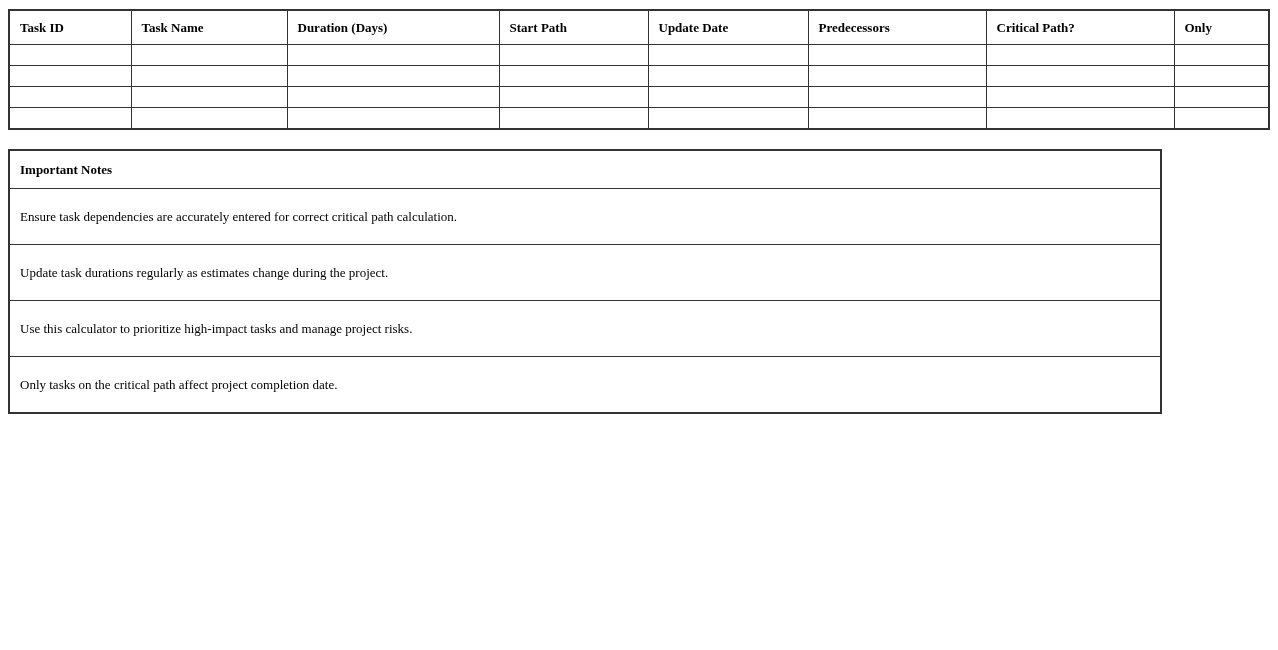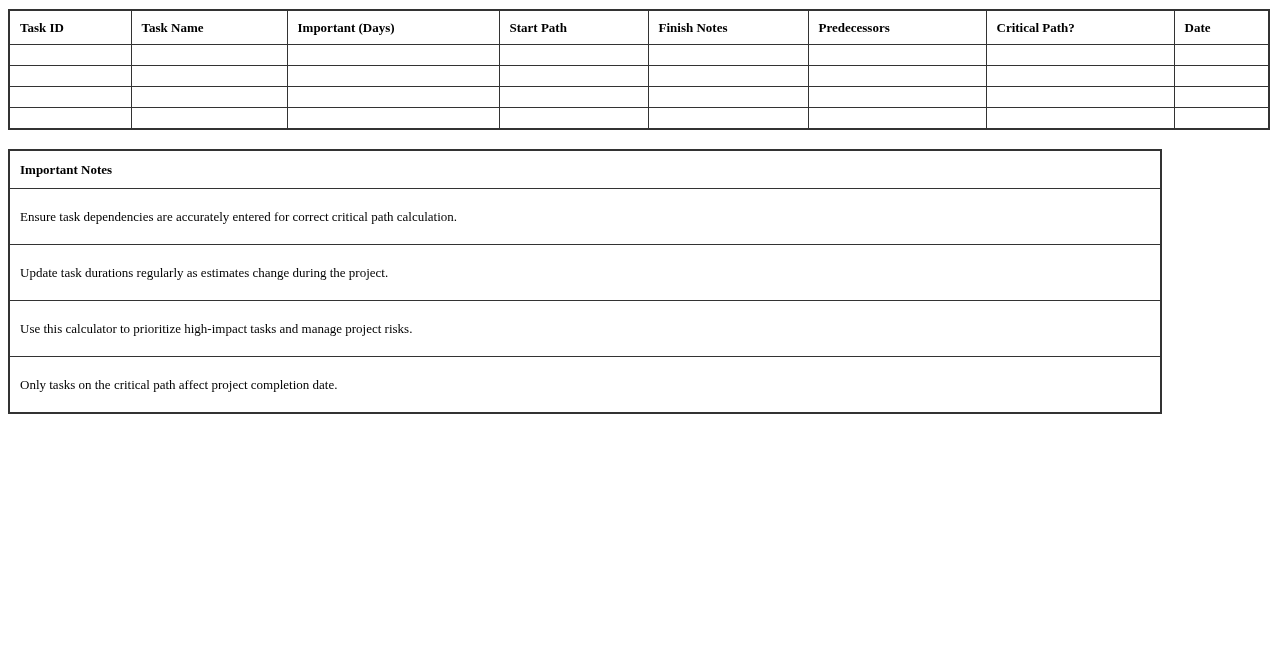--- a/index.html
+++ b/index.html
@@ -73,26 +73,26 @@
       <col style="width:149px">
       <col style="width:160px">
       <col style="width:178px">
       <col style="width:188px">
       <col style="width:95px">
     </colgroup>
     <thead>
       <tr>
         <th>Task ID</th>
         <th>Task Name</th>
-        <th>Important (Days)</th>
+        <th>Duration (Days)</th>
         <th>Start Path</th>
-        <th>Finish Notes</th>
+        <th>Update Date</th>
         <th>Predecessors</th>
         <th>Critical Path?</th>
-        <th>Date</th>
+        <th>Only</th>
       </tr>
     </thead>
     <tbody>
       <tr>
         <td></td>
         <td></td>
         <td></td>
         <td></td>
         <td></td>
         <td></td>

